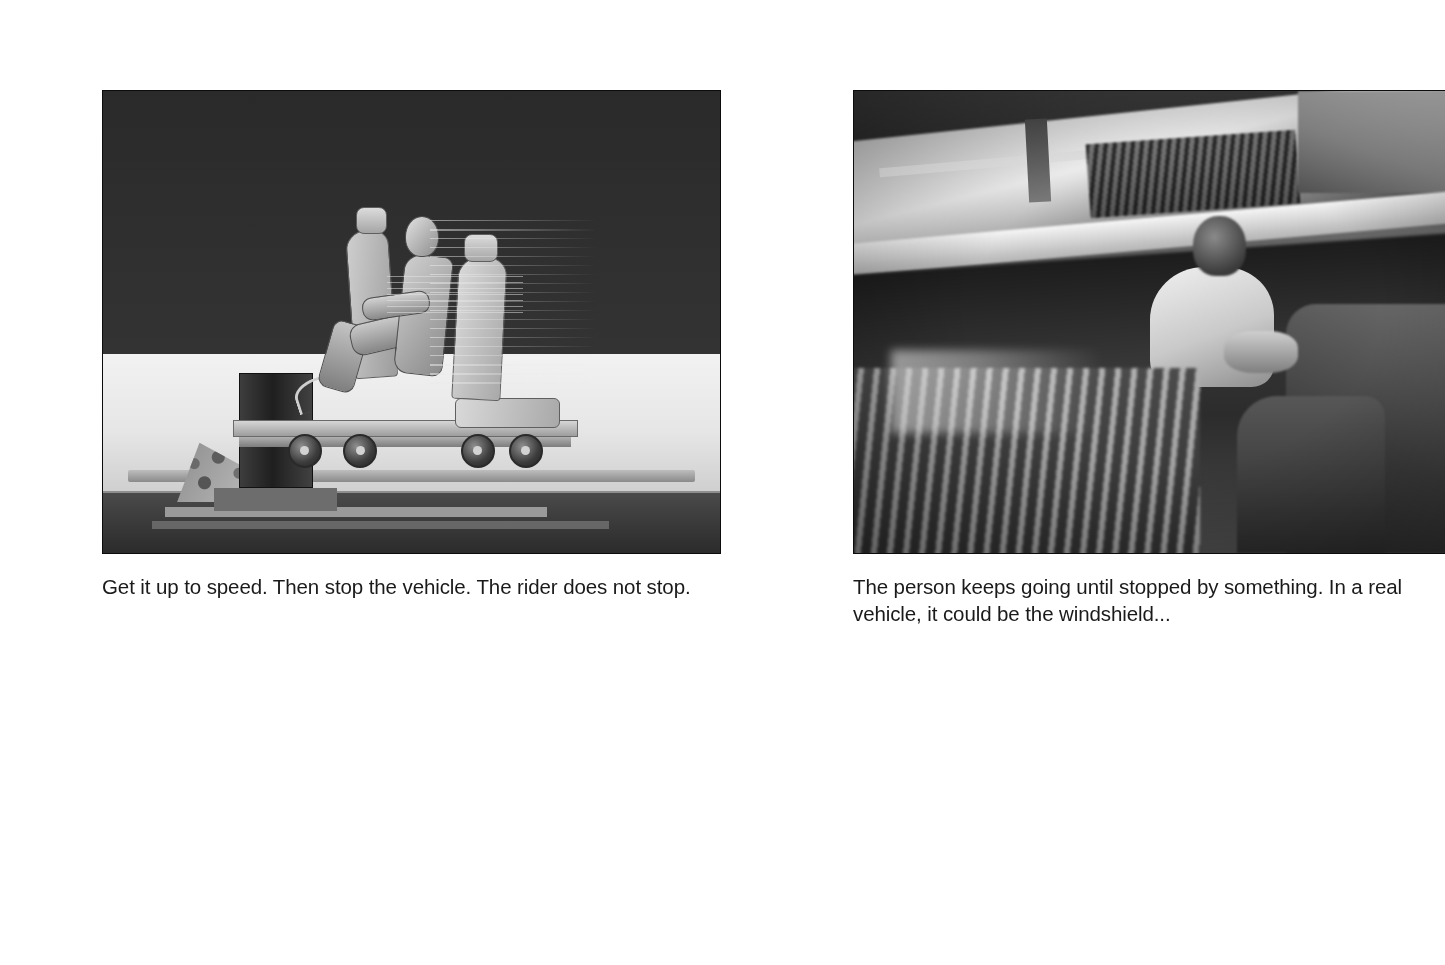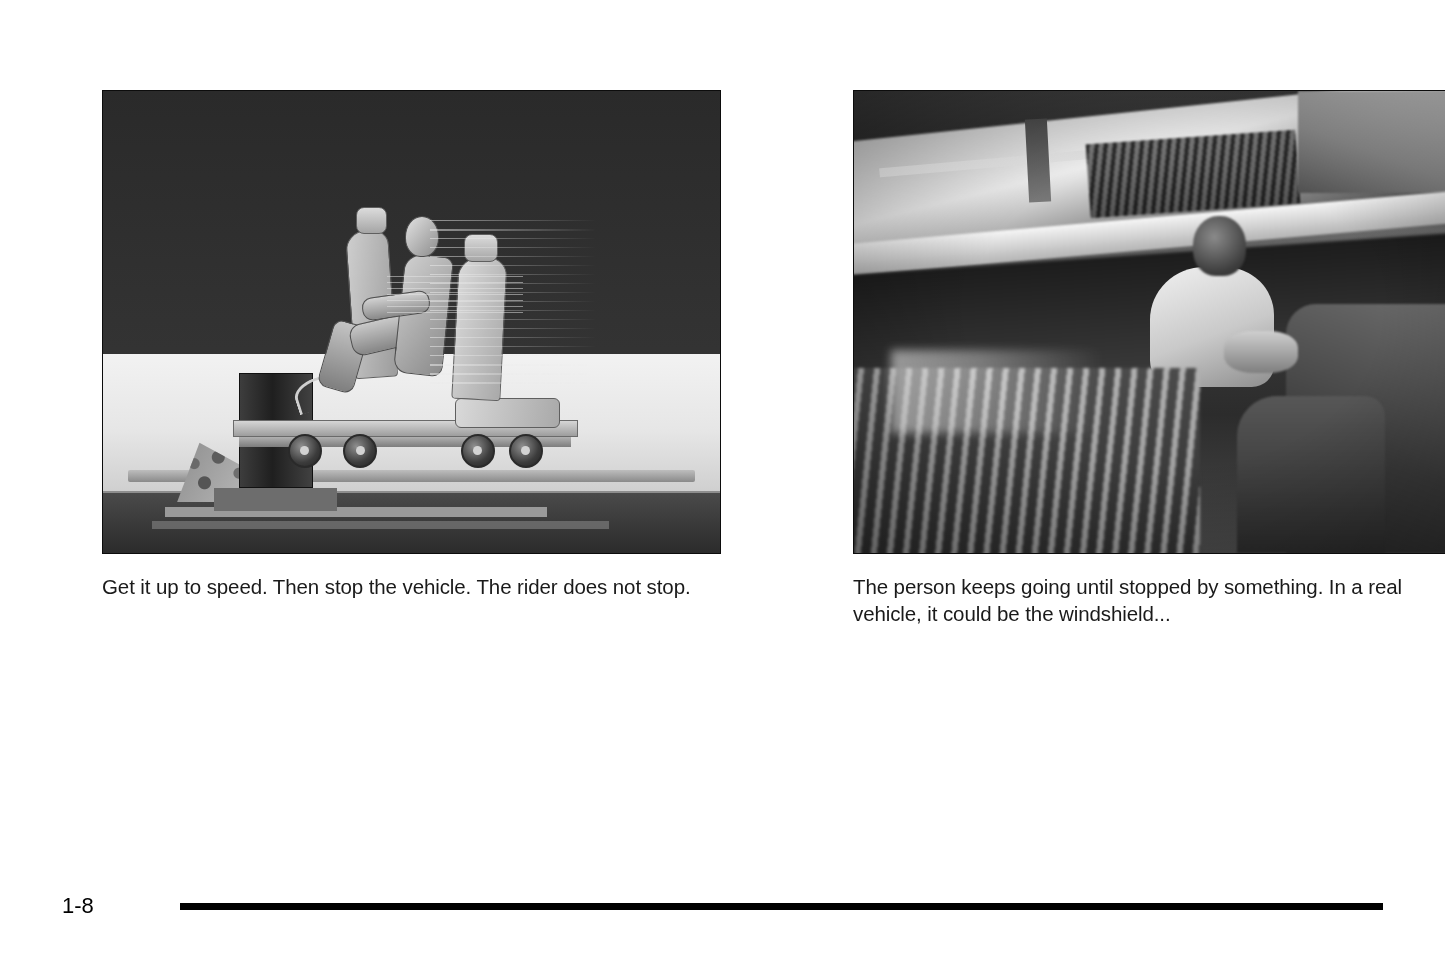--- a/index.html
+++ b/index.html
@@ -572,18 +572,14 @@
           <div class="ph-lower-left"></div>
           <div class="ph-blur-streak"></div>
           <div class="ph-vignette"></div>
         </div>
       </div>
       <figcaption class="figure-caption">The person keeps going until stopped by something. In a real vehicle, it could be the windshield...</figcaption>
     </figure>
 
   </div>
 
-  <div class="footer">
-    <div class="page-number">1-8</div>
-    <div class="footer-rule"></div>
-  </div>
 
 </div>
 
 </body></html>

